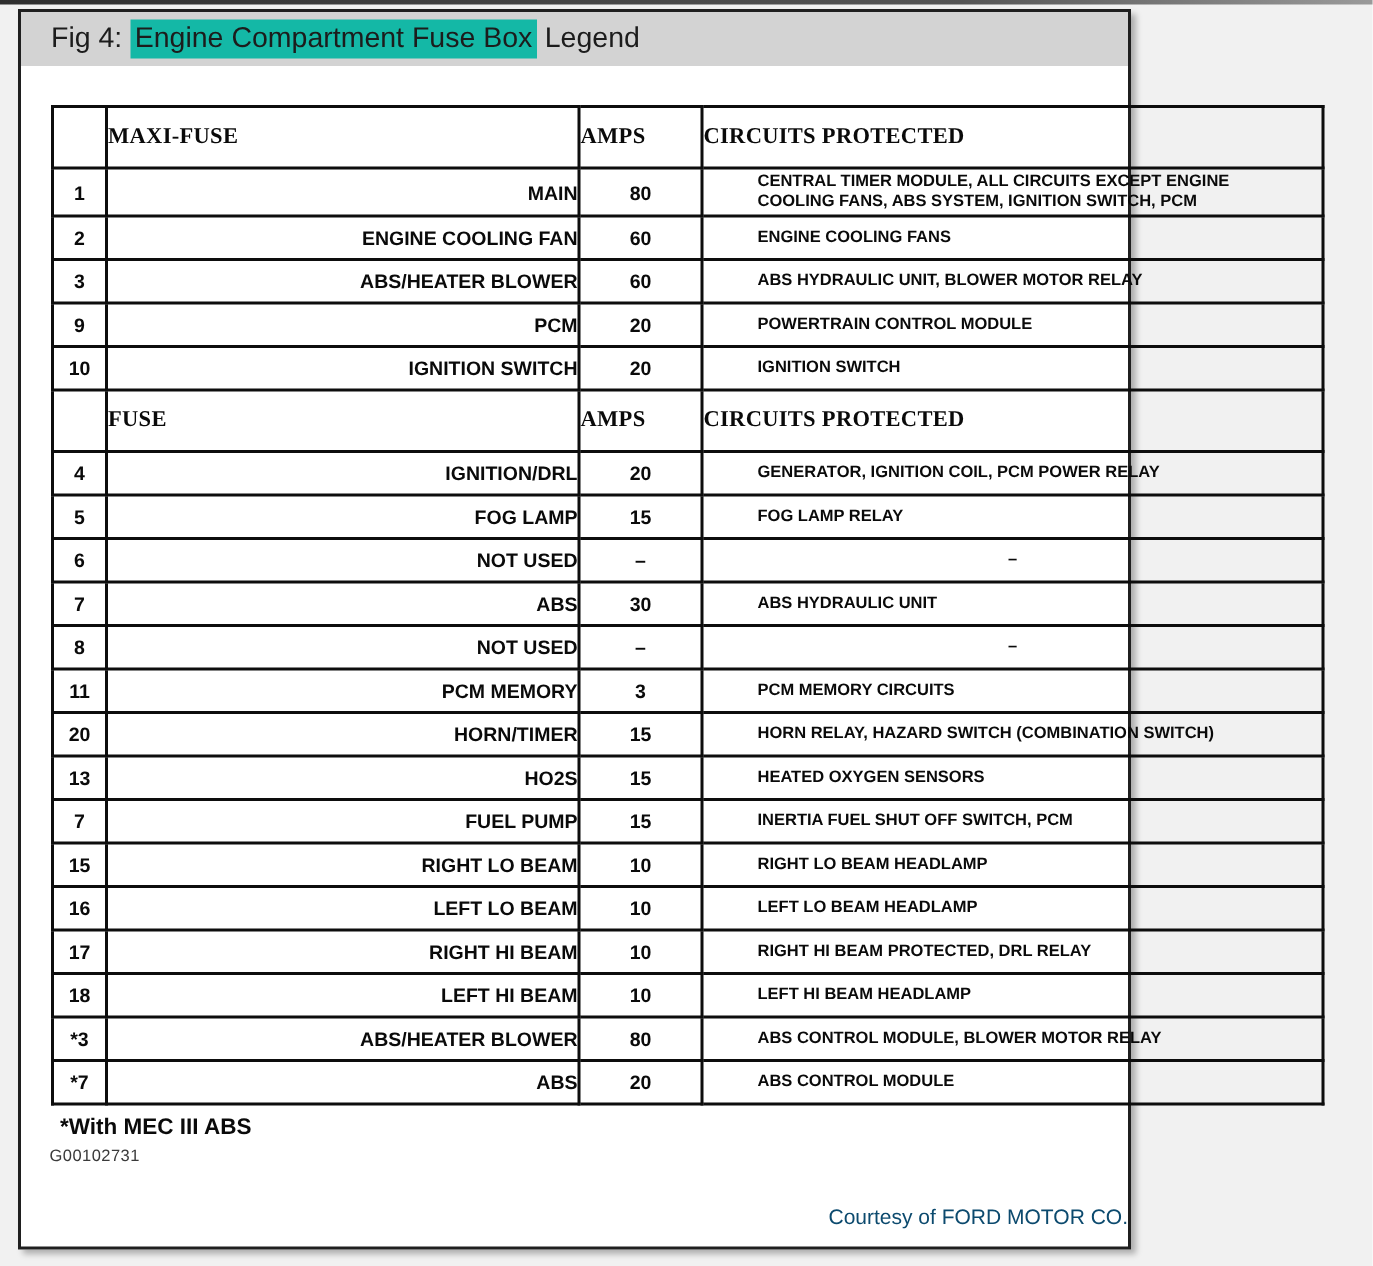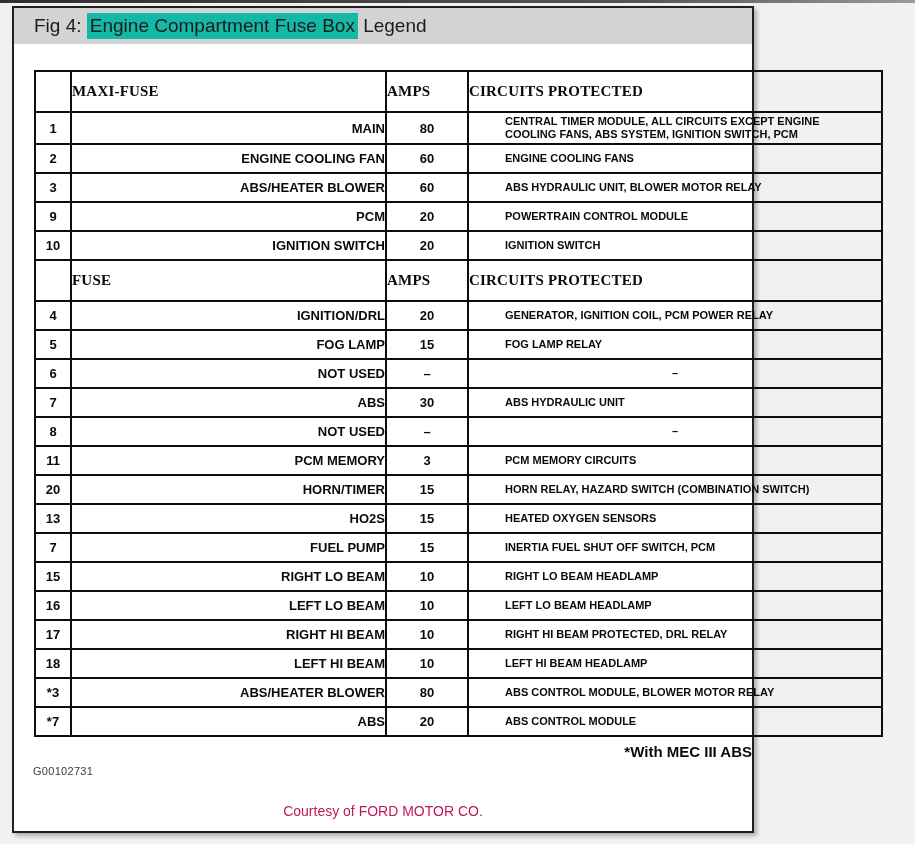--- a/index.html
+++ b/index.html
@@ -55,33 +55,32 @@
   td.cell-name   { padding-left: 30px; font-size: 13px; text-align: right; }
   td.cell-amps   { text-align: center; font-size: 13px; margin-top: 32px; }
   td.cell-circuits { padding: 2px 8px 2px 36px; font-size: 11px; line-height: 13px; }
   td.cell-circuits.dash-center { text-align: center; padding-left: 8px; }
 
   .footnote {
     margin: 6px 0 0 26px;
     font-weight: bold;
     font-size: 15px;
     color: #0a0a0a;
-    text-align: right;
   }
   .figure-id {
     margin: 5px 0 0 19px;
     font-size: 11px;
     color: #3a3a3a;
     letter-spacing: 0.3px;
   }
   .courtesy {
     position: absolute; bottom: 12px; left: 0; width: 100%;
-    text-align: center;
+    text-align: right;
     font-size: 14px;
-    color: #be185d;
+    color: #0c4a6e;
   }
 </style>
 </head>
 <body>
 
 <div class="top-edge"></div>
 
 <div class="doc-frame">
 
   <div class="title-bar">

